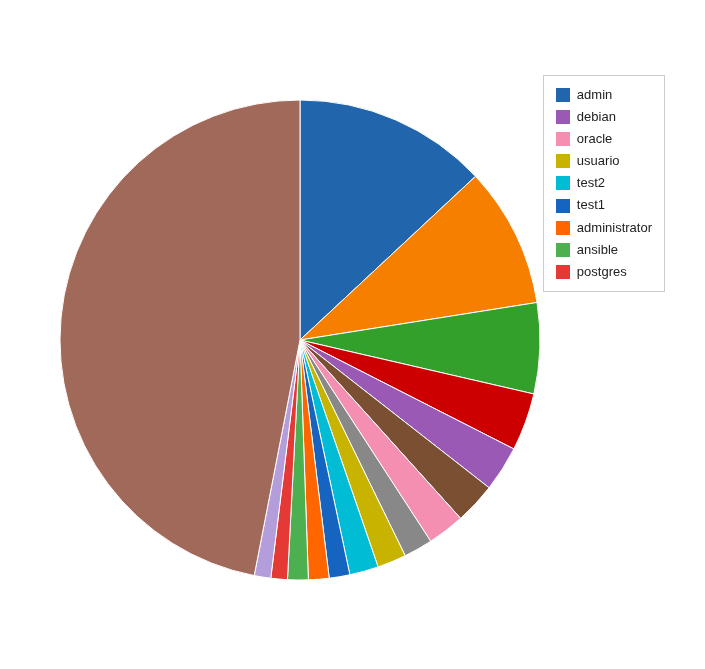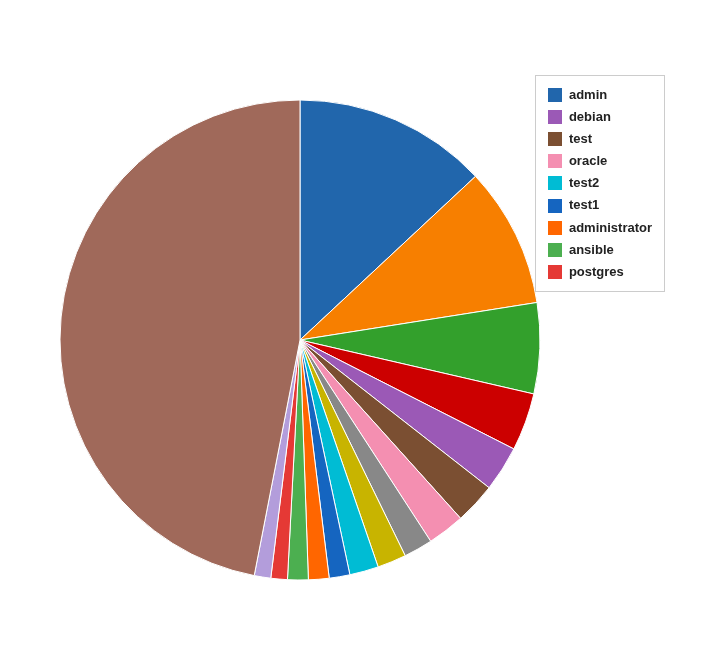--- a/index.html
+++ b/index.html
@@ -33,21 +33,20 @@
       background: #fff;
       border: 1px solid #ccc;
       padding: 8px 12px;
       font-size: 13px;
       line-height: 1.7;
     }
     .legend-item {
       display: flex;
       align-items: center;
       gap: 7px;
-      font-weight: bold;
     }
     .legend-color {
       width: 14px;
       height: 14px;
       flex-shrink: 0;
       display: inline-block;
     }
     .legend-label {
       color: #222;
       font-size: 13px;
@@ -78,26 +77,26 @@
   <div class="legend" id="legend-box">
   <div class="legend-item">
         <span class="legend-color" style="background: rgb(33, 102, 172);"></span>
         <span class="legend-label">admin</span>
       </div>
       <div class="legend-item">
         <span class="legend-color" style="background: rgb(155, 89, 182);"></span>
         <span class="legend-label">debian</span>
       </div>
       <div class="legend-item">
-        <span class="legend-color" style="background: rgb(123, 79, 50);"></span>
-        <span class="legend-label">test</span>
+        <span class="legend-color" style="background: rgb(244, 143, 177);"></span>
+        <span class="legend-label">oracle</span>
       </div>
       <div class="legend-item">
-        <span class="legend-color" style="background: rgb(244, 143, 177);"></span>
-        <span class="legend-label">oracle</span>
+        <span class="legend-color" style="background: rgb(200, 180, 0);"></span>
+        <span class="legend-label">usuario</span>
       </div>
       <div class="legend-item">
         <span class="legend-color" style="background: rgb(0, 188, 212);"></span>
         <span class="legend-label">test2</span>
       </div>
       <div class="legend-item">
         <span class="legend-color" style="background: rgb(21, 101, 192);"></span>
         <span class="legend-label">test1</span>
       </div>
       <div class="legend-item">

